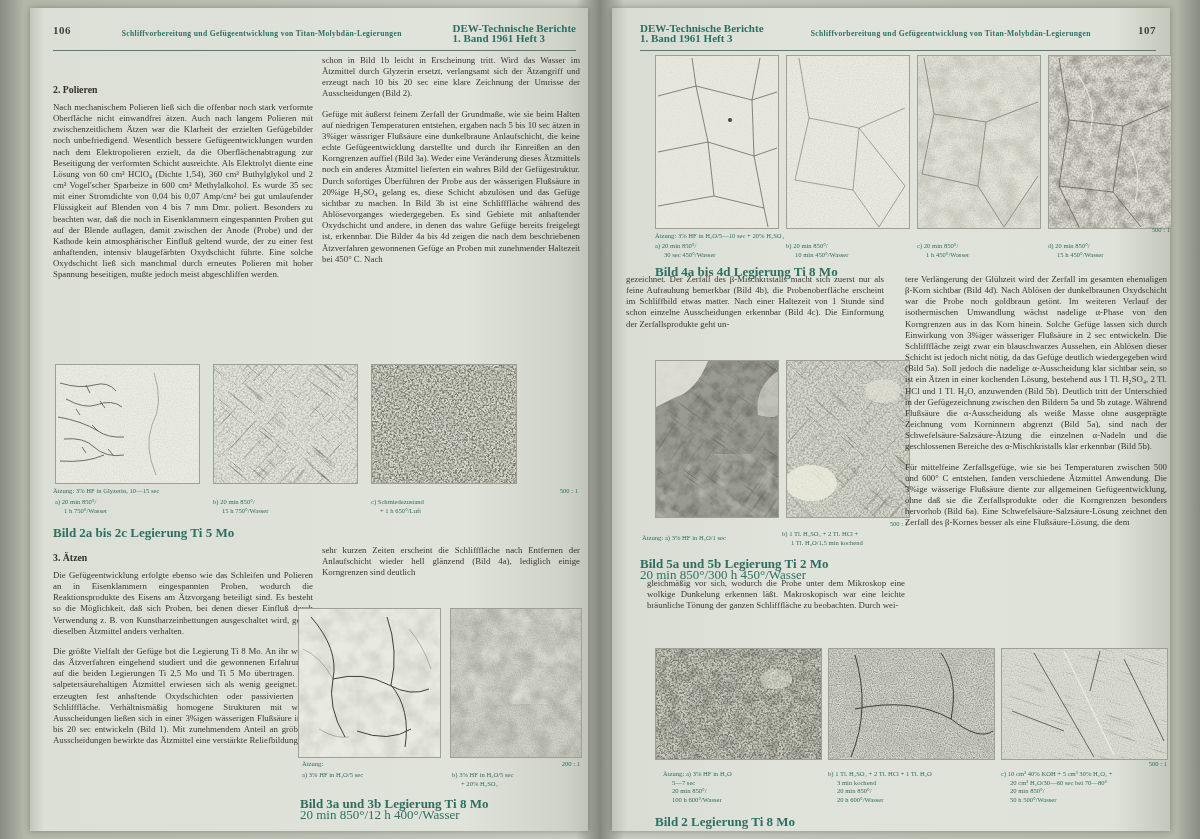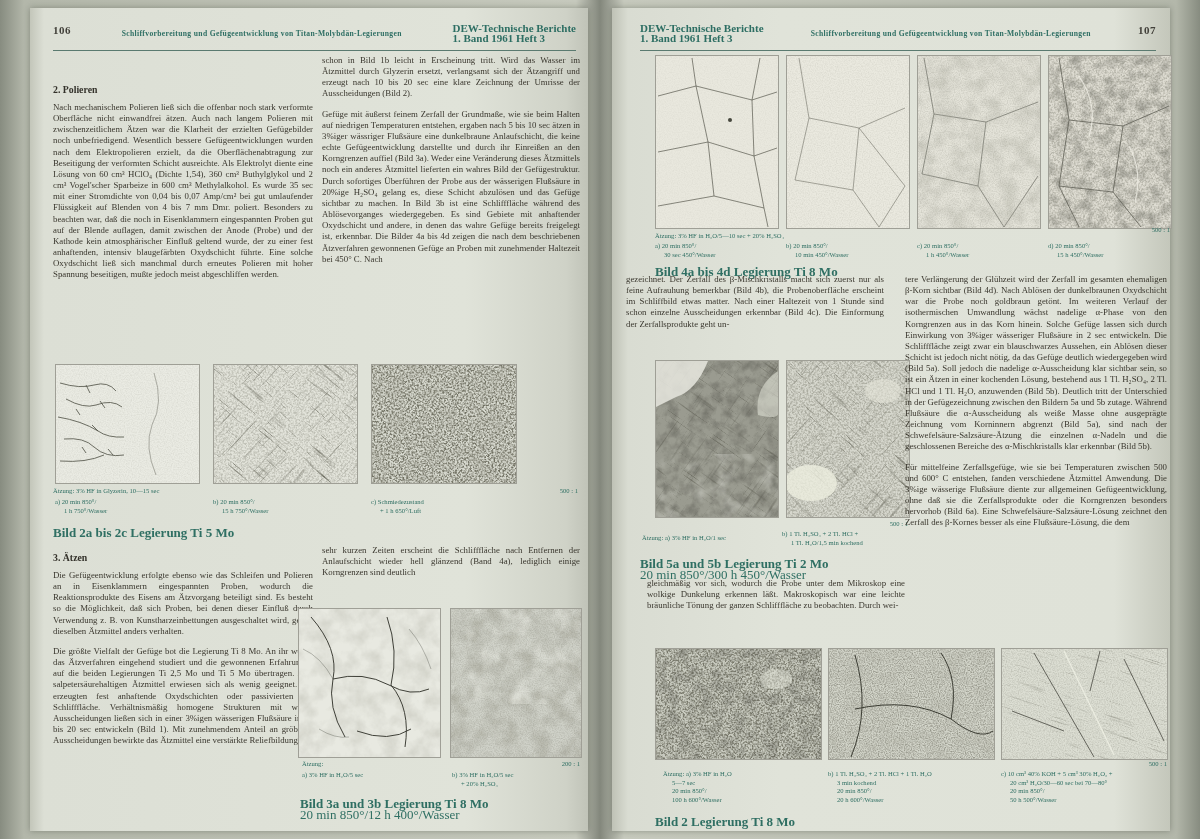--- a/index.html
+++ b/index.html
@@ -138,21 +138,21 @@
     <div class="capt abs" style="left:0;right:0;top:38px;">Bild 2a bis 2c   Legierung Ti 5 Mo</div>
   </div>
 
   <div class="abs col" style="left:23px;top:544px;width:260px;height:272px;">
     <div class="h2">3. Ätzen</div>
     <p>Die Gefügeentwicklung erfolgte ebenso wie das Schleifen und Polieren an in Eisenklammern eingespannten Proben, wodurch die Reaktionsprodukte des Eisens am Ätzvorgang beteiligt sind. Es besteht so die Möglichkeit, daß sich Proben, bei denen dieser Einfluß durch Verwendung z. B. von Kunstharzeinbettungen ausgeschaltet wird, gegen dieselben Ätzmittel anders verhalten.</p>
     <p>Die größte Vielfalt der Gefüge bot die Legierung Ti 8 Mo. An ihr wurde das Ätzverfahren eingehend studiert und die gewonnenen Erfahrungen auf die beiden Legierungen Ti 2,5 Mo und Ti 5 Mo übertragen. Alle salpetersäurehaltigen Ätzmittel erwiesen sich als wenig geeignet. Sie erzeugten fest anhaftende Oxydschichten oder passivierten die Schlifffläche. Verhältnismäßig homogene Strukturen mit wenig Ausscheidungen ließen sich in einer 3%igen wässerigen Flußsäure in 15 bis 20 sec entwickeln (Bild 1). Mit zunehmendem Anteil an gröberen Ausscheidungen bewirkte das Ätzmittel eine verstärkte Reliefbildung, die</p>
   </div>
 
   <div class="abs col" style="left:292px;top:537px;width:258px;height:58px;">
-    <p>sehr kurzen Zeiten erscheint die Schlifffläche nach Entfernen der Anlaufschicht wieder hell glänzend (Band 4a), lediglich einige Korngrenzen sind deutlich</p>
+    <p>sehr kurzen Zeiten erscheint die Schlifffläche nach Entfernen der Anlaufschicht wieder hell glänzend (Bild 4a), lediglich einige Korngrenzen sind deutlich</p>
   </div>
 
   <div class="figbox" style="left:268px;top:600px;width:282px;height:150px;">
     <svg class="mg abs" style="left:0;top:0;" width="141" height="148" viewBox="0 0 141 148" preserveAspectRatio="none">
       <rect width="141" height="148" fill="#e8e9e1"></rect>
       <rect width="141" height="148" filter="url(#f-mot)" opacity="0.4"></rect>
       <g fill="none" stroke="#3f4038" stroke-width="1">
         <path d="M12,8 q28,32 22,62 q-6,28 12,58"></path>
         <path d="M34,70 q30,-8 56,6 q22,12 40,4"></path>
         <path d="M92,76 q8,-34 -4,-68"></path>

